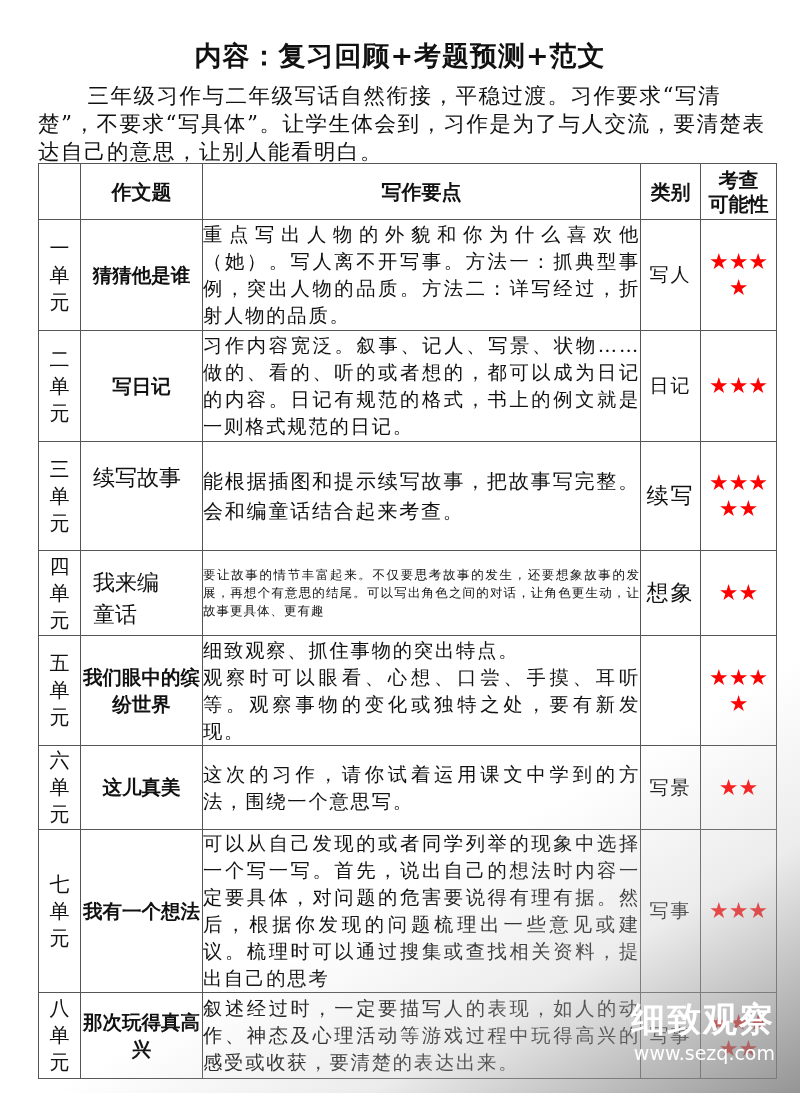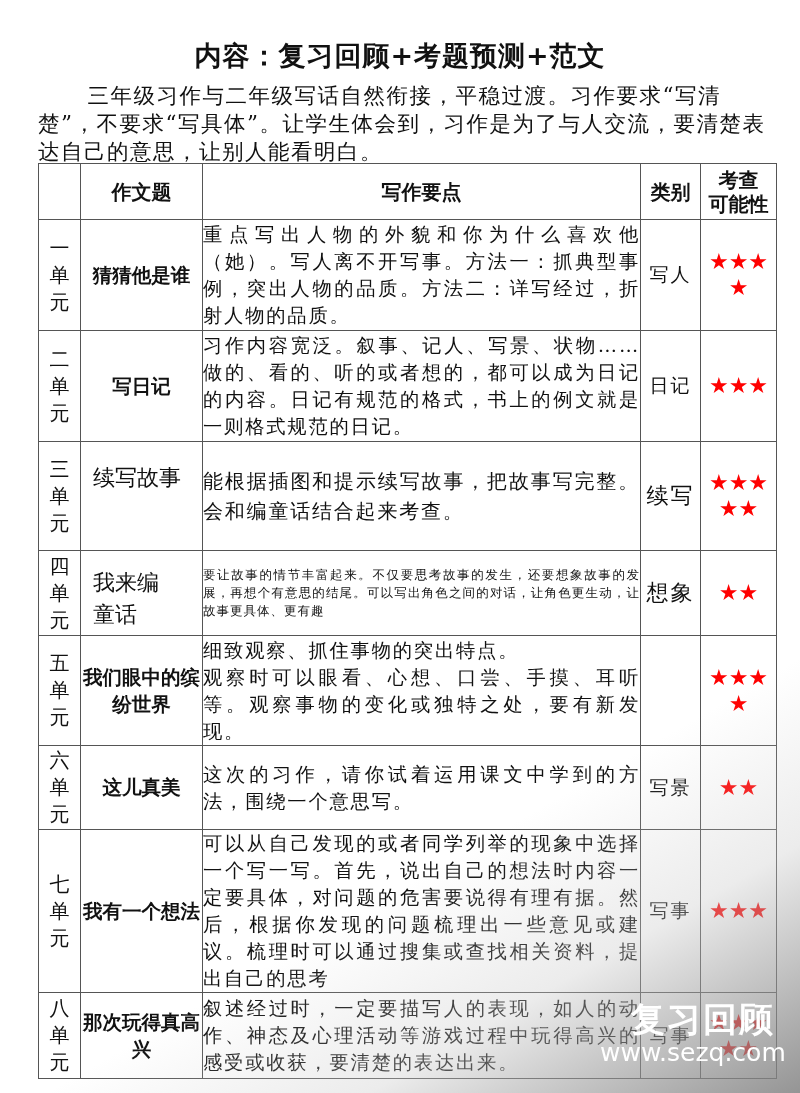--- a/index.html
+++ b/index.html
@@ -57,21 +57,21 @@
     td.stars {
       text-align: center; color: #ff0000; font-size: 22px; line-height: 26px;
       font-family: "DejaVu Sans", "Liberation Sans", sans-serif;
     }
     .watermark {
       position: absolute; left: 600px; top: 1000px; z-index: 3;
       color: #fff; font-family: "DejaVu Sans", "Liberation Sans", sans-serif;
       text-align: right; width: 175px; pointer-events: none;
     }
     .watermark .wm-title { font-size: 34px; font-weight: bold; letter-spacing: 2px; line-height: 38px; }
-    .watermark .wm-url { font-size: 25px; line-height: 30px; text-align: right; }
+    .watermark .wm-url { font-size: 19px; line-height: 30px; text-align: right; }
   </style>
 </head>
 <body>
 
 <div class="title">内容：复习回顾+考题预测+范文</div>
 
 <div class="intro">
   <p>三年级习作与二年级写话自然衔接，平稳过渡。习作要求“写清楚”，不要求“写具体”。让学生体会到，习作是为了与人交流，要清楚表达自己的意思，让别人能看明白。</p>
 </div>
 
@@ -212,15 +212,15 @@
       <div>★★★</div>
       <div>★★</div>
     </td>
   </tr>
 </tbody>
   </table>
 
 <div class="corner-shade"></div>
 
 <div class="watermark">
-  <div class="wm-title">复习回顾</div>
+  <div class="wm-title">细致观察</div>
   <div class="wm-url">www.sezq.com</div>
 </div>
 
 </body></html>

